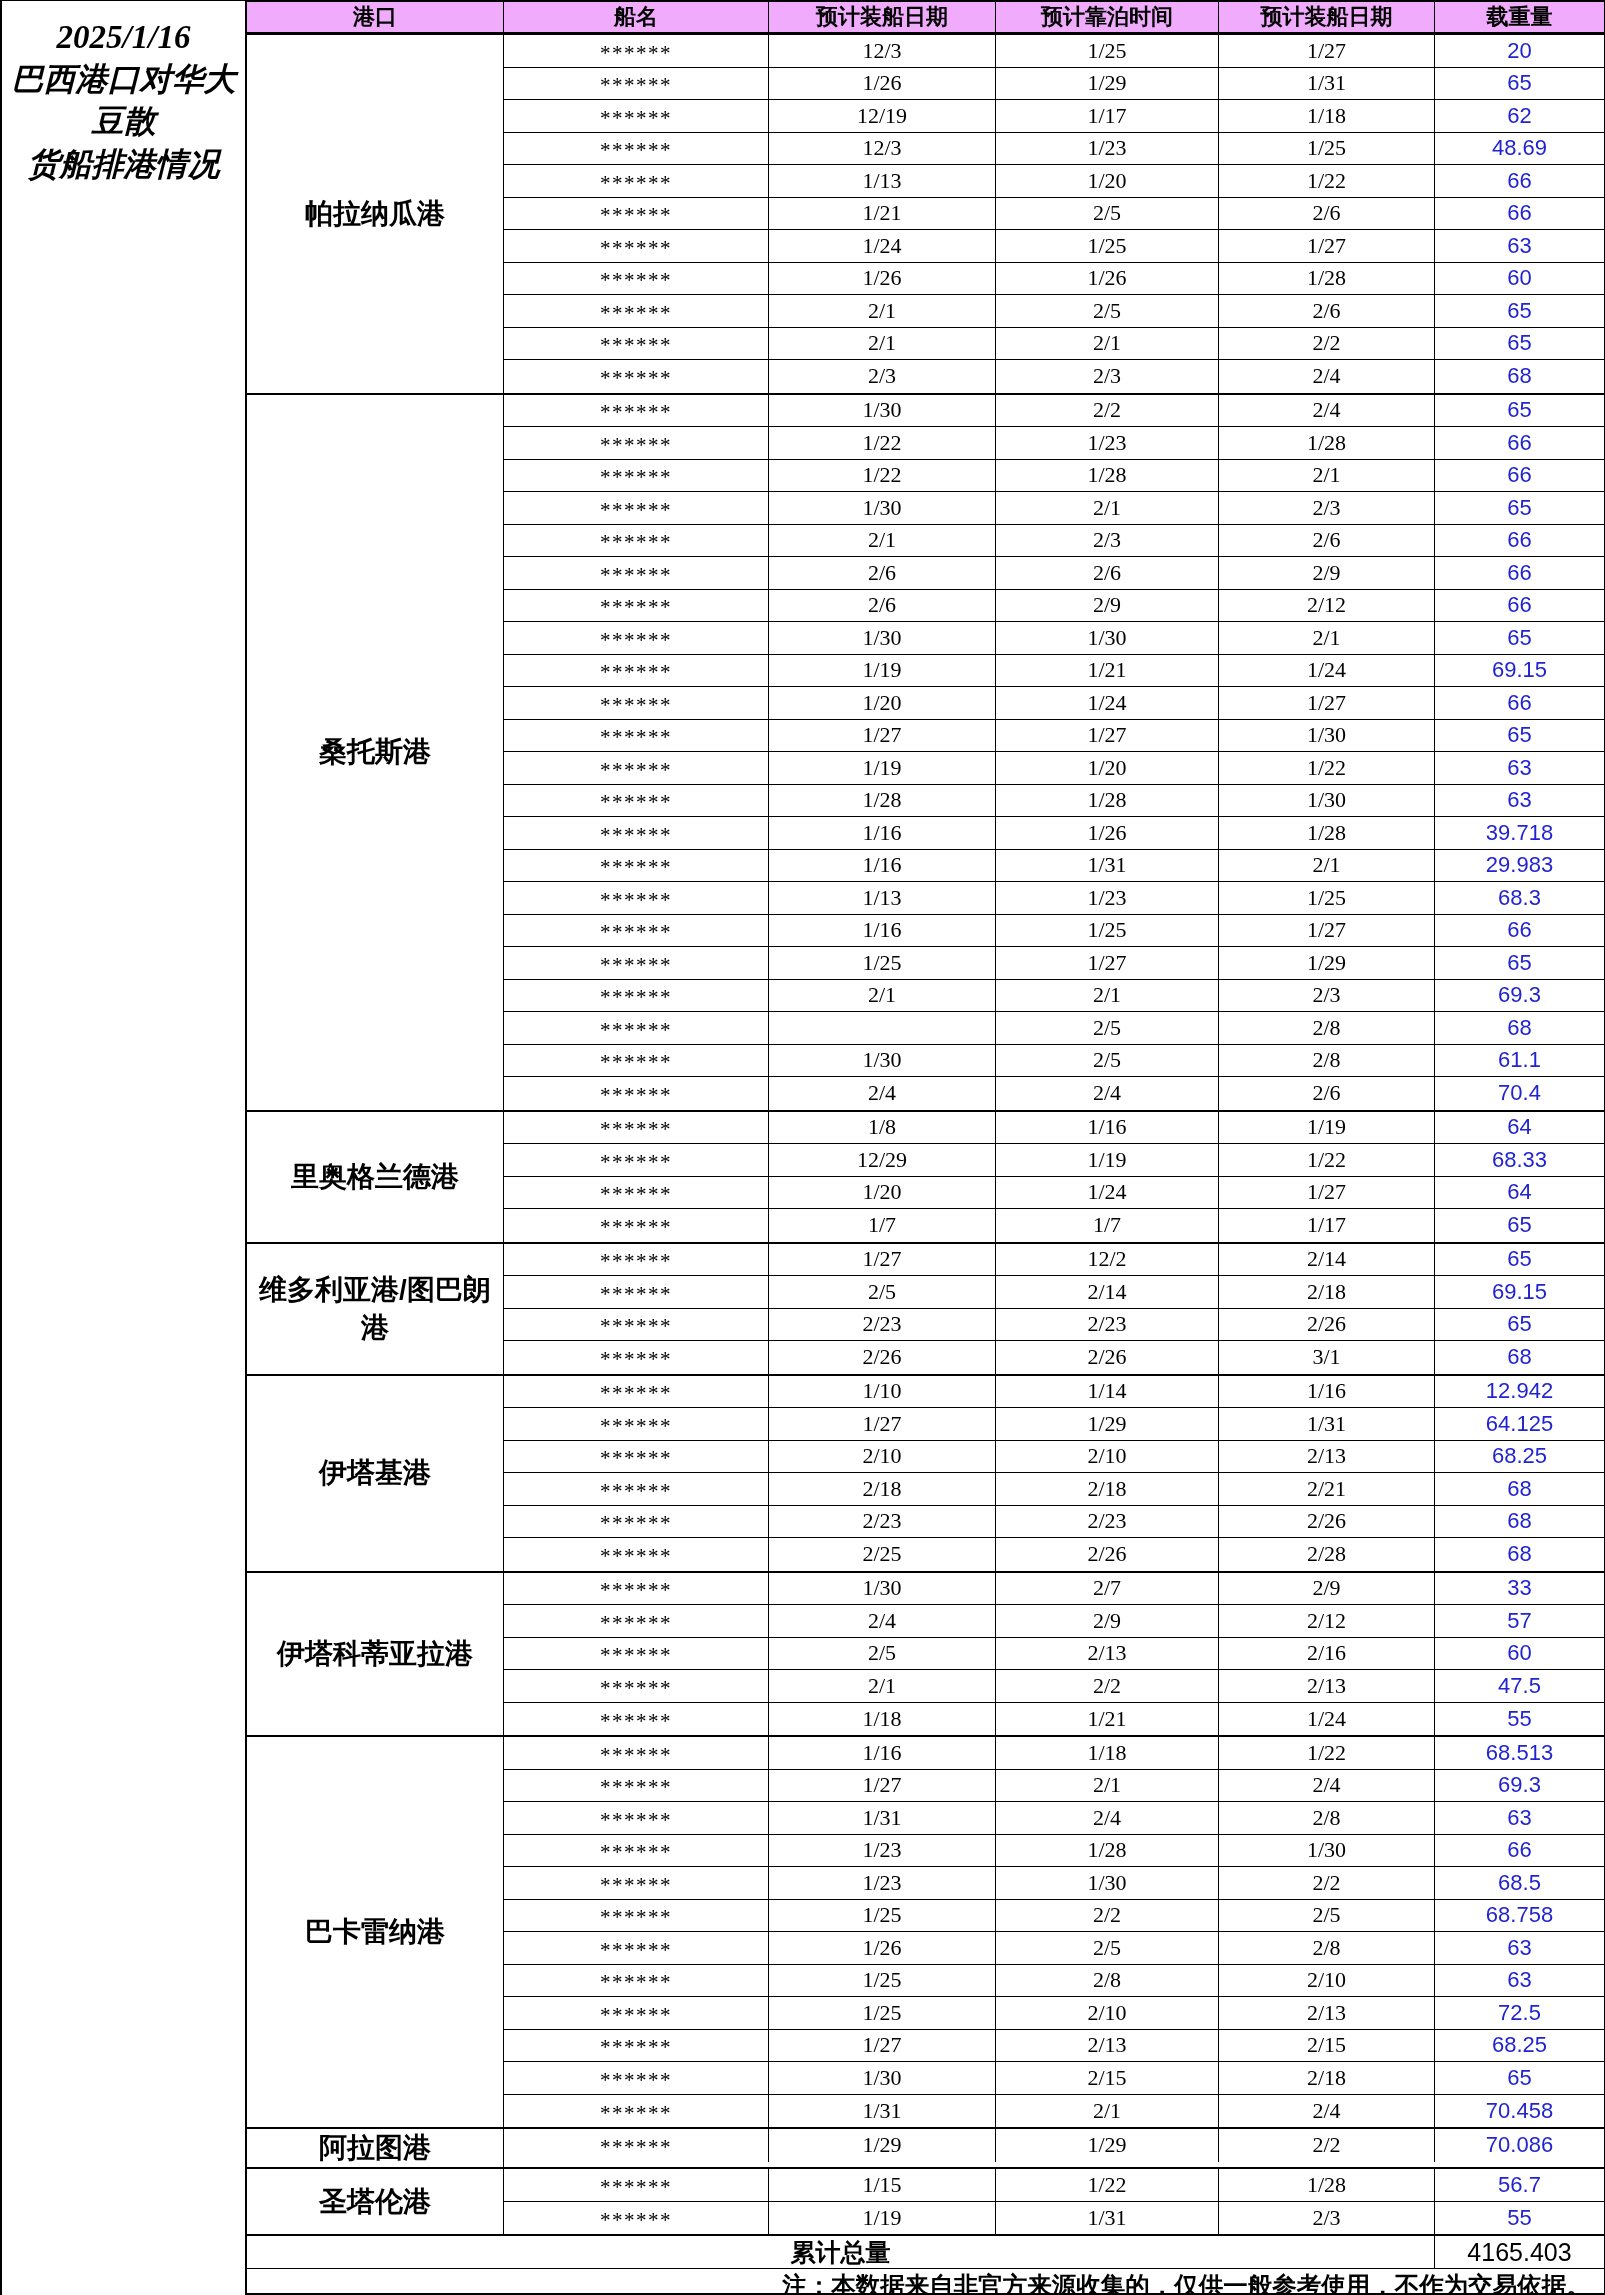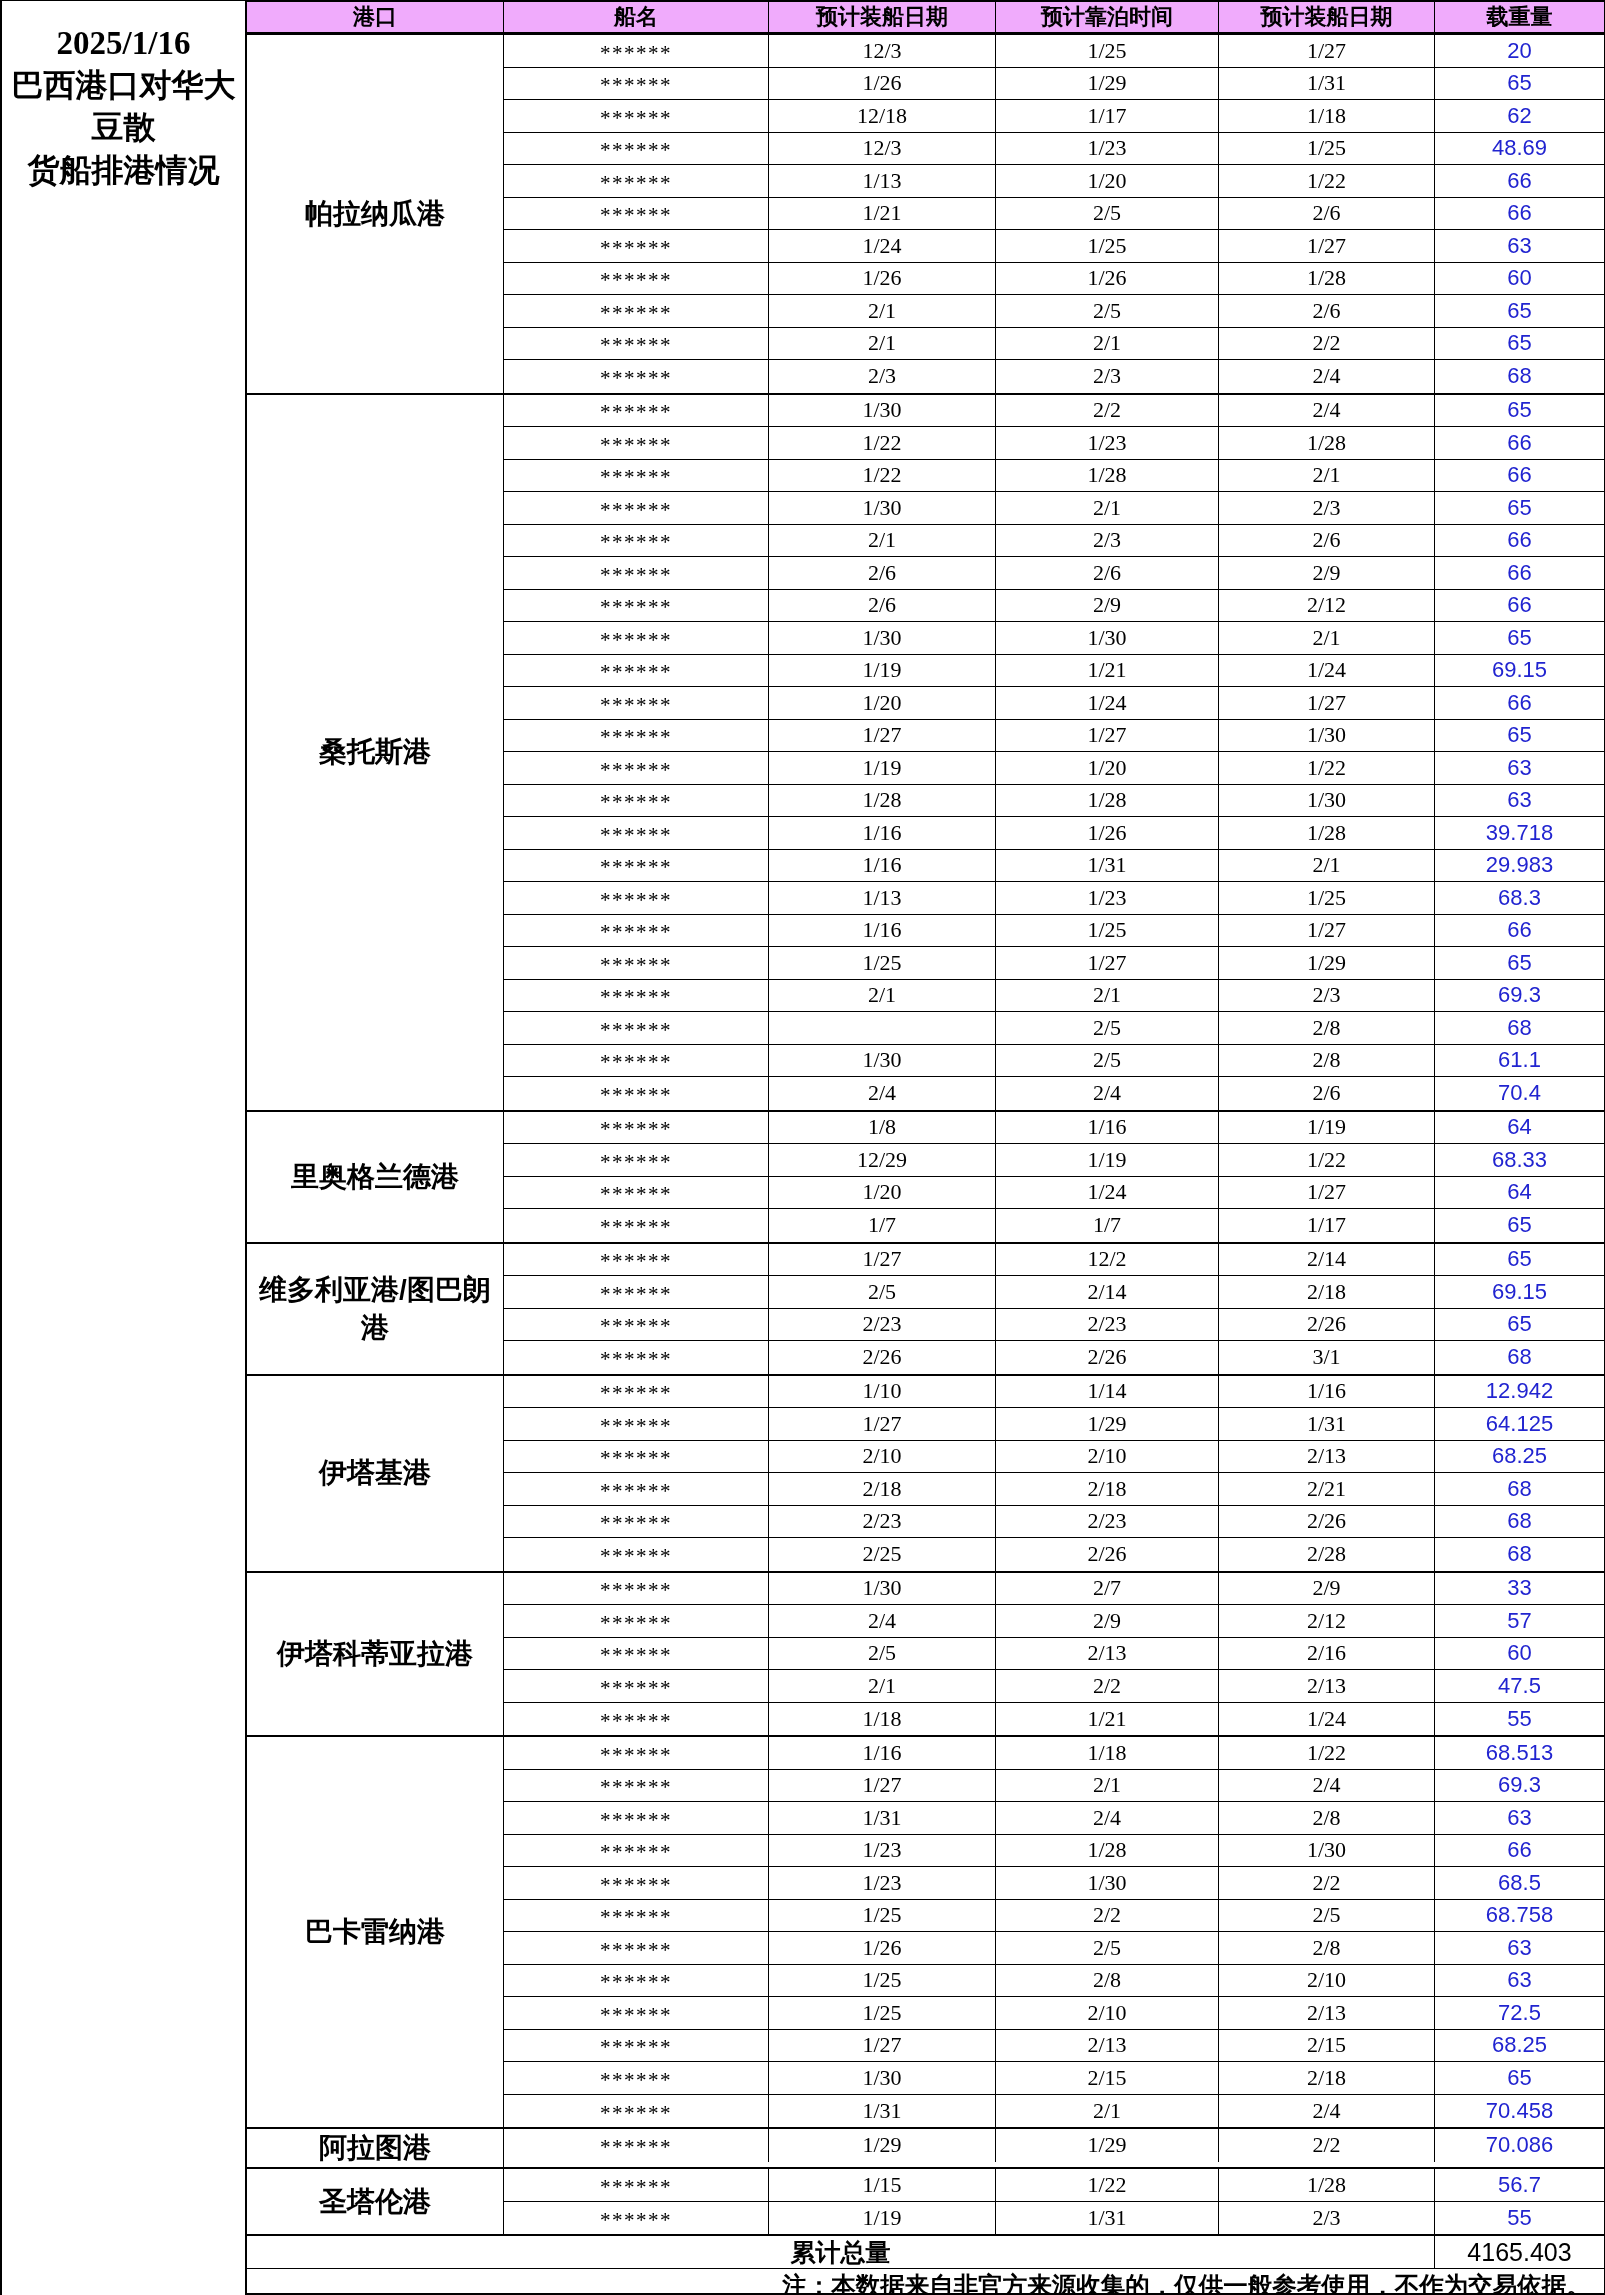--- a/index.html
+++ b/index.html
@@ -1,21 +1,21 @@
 <!DOCTYPE html>
 <html style="font-size:12px"><head>
 <meta charset="utf-8">
 <style>
   html,body{margin:0;padding:0;background:#fff;}
   .sheet{position:relative;width:1606px;height:2295px;background:#ffffff;
          font-family:"Liberation Sans",sans-serif;color:#000;}
   
   .title-cell{position:absolute;left:0;top:0;width:245px;height:2295px;box-sizing:border-box;
               border-left:2.2px solid #000;border-top:1.5px solid #000;
-              text-align:center;padding-top:22px;}
+              text-align:center;padding-top:16px;font-style:italic;}
   .title-date{font-family:"Liberation Serif",serif;font-weight:bold;font-size:33px;line-height:1.25;}
   .title-line{font-weight:bold;font-size:32px;line-height:1.32;}
   
   .ptable{position:absolute;left:245px;top:0;width:1361px;height:2295px;box-sizing:border-box;
           border:2.2px solid #000;display:flex;flex-direction:column;overflow:hidden;background:#fff;}
   .header-row{display:flex;height:33px;flex:0 0 33px;background:#f0abfc;
               border-bottom:3px solid #000;box-sizing:border-box;}
   .hcell{display:flex;align-items:center;justify-content:center;box-sizing:border-box;
          border-right:1.5px solid #000;font-weight:bold;font-size:22px;}
   .hcell:last-child{border-right:none;}
@@ -85,21 +85,21 @@
             </div>
             <div class="vrow">
               <div class="cell ship w-ship">******</div>
               <div class="cell date w-arr">1/26</div>
               <div class="cell date w-berth">1/29</div>
               <div class="cell date w-load">1/31</div>
               <div class="cell dwt w-dwt">65</div>
             </div>
             <div class="vrow">
               <div class="cell ship w-ship">******</div>
-              <div class="cell date w-arr">12/18</div>
+              <div class="cell date w-arr">12/19</div>
               <div class="cell date w-berth">1/17</div>
               <div class="cell date w-load">1/18</div>
               <div class="cell dwt w-dwt">62</div>
             </div>
             <div class="vrow">
               <div class="cell ship w-ship">******</div>
               <div class="cell date w-arr">12/3</div>
               <div class="cell date w-berth">1/23</div>
               <div class="cell date w-load">1/25</div>
               <div class="cell dwt w-dwt">48.69</div>

